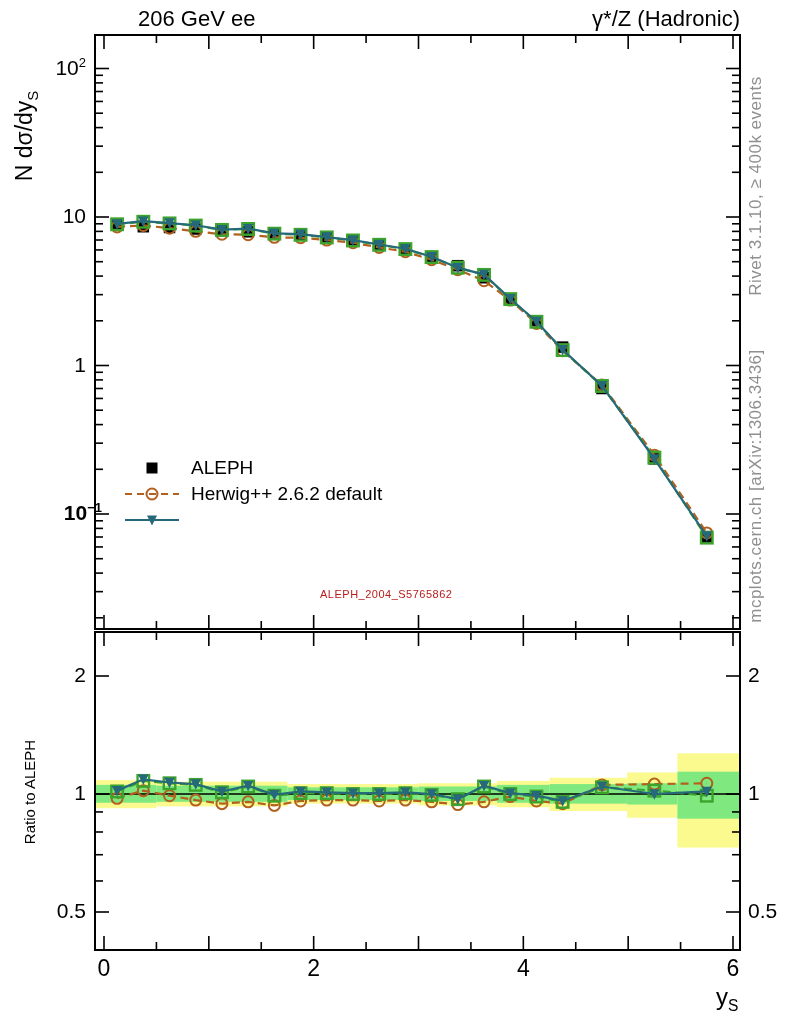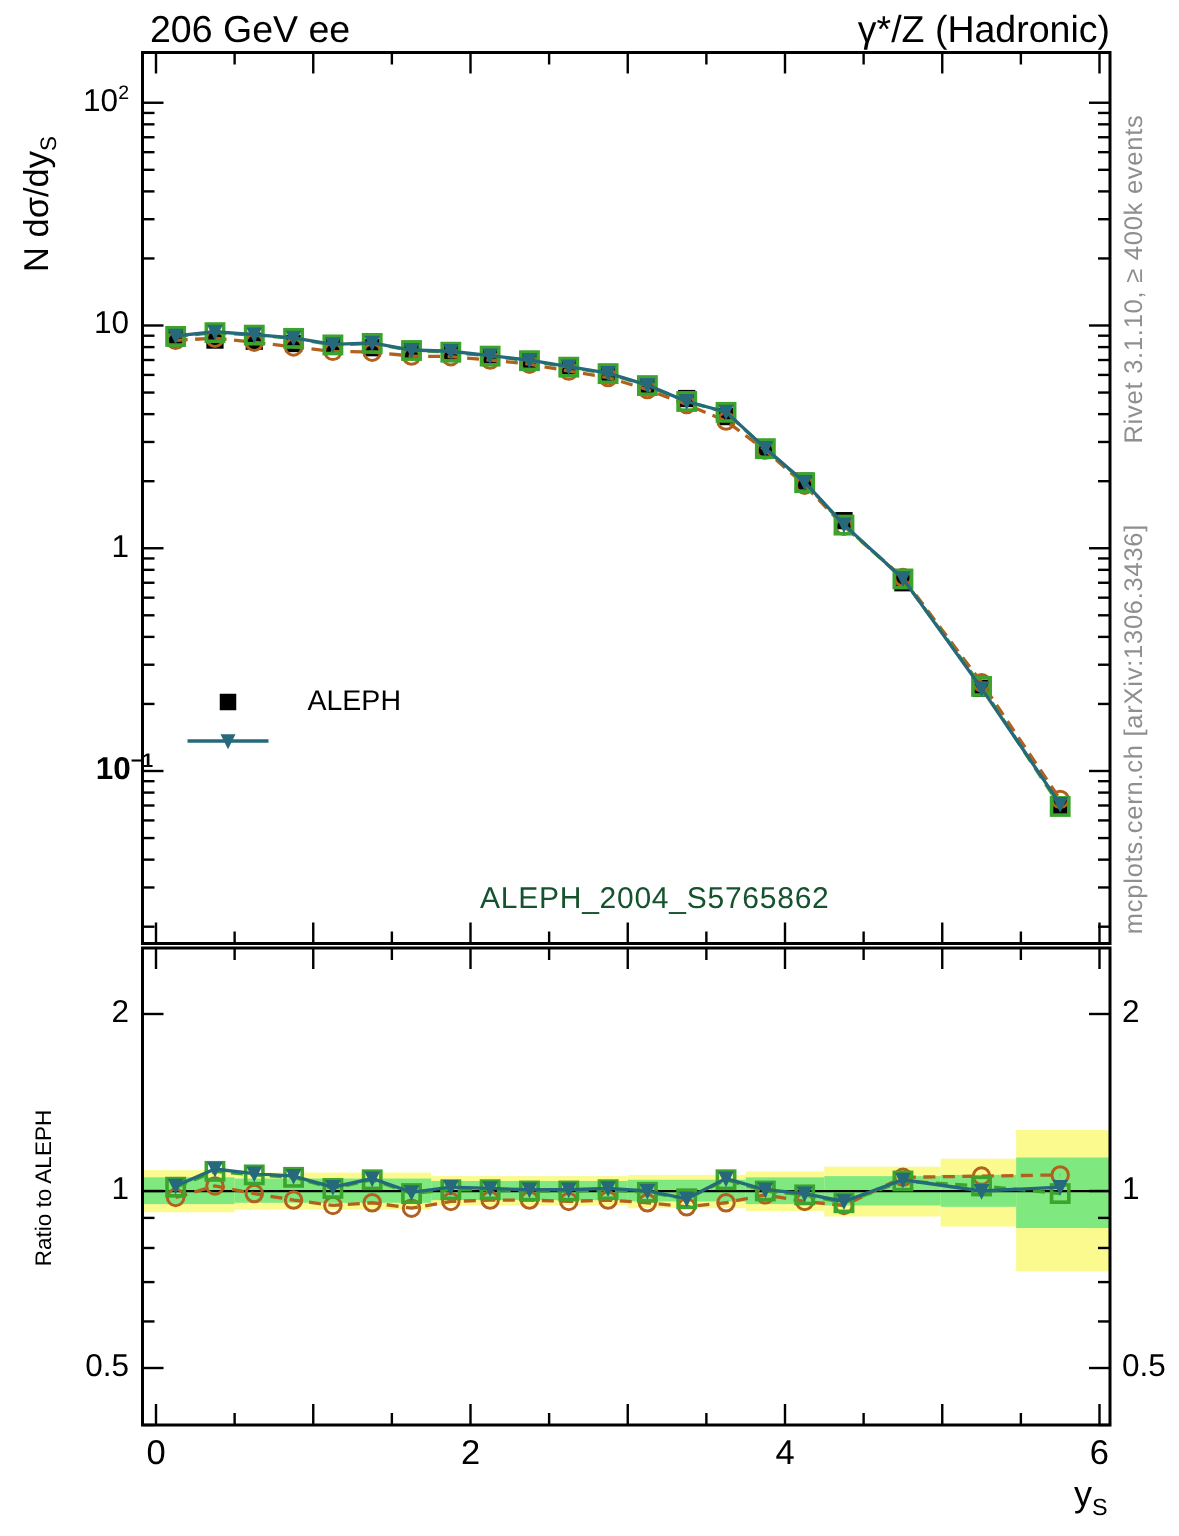--- a/index.html
+++ b/index.html
@@ -1,33 +1,33 @@
 <!DOCTYPE html>
 <html><head>
 <meta charset="utf-8">
 <style>
   html,body{margin:0;padding:0;background:#fff;}
   #root{position:relative;width:786px;height:1024px;background:#ffffff;overflow:hidden;
         font-family:"Liberation Sans","DejaVu Sans",sans-serif;color:#000;}
   #chart-svg{position:absolute;left:0;top:0;}
   .abs{position:absolute;line-height:1.05;white-space:nowrap;}
-  .title{font-size:25px;}
+  .title{font-size:22px;margin-left:38px;}
   .rot{transform:rotate(-90deg);transform-origin:center;text-align:center;}
   .note{font-size:17px;color:#8f8f8f;letter-spacing:0.5px;}
   .ylab{font-size:23px;}
   .ratlab{font-size:15px;}
-  .watermark{font-size:20px;color:#14532d;letter-spacing:0.5px;}
+  .watermark{font-size:11px;color:#b91c1c;letter-spacing:0.5px;}
   .ticklab{font-size:21px;text-align:right;}
   .ticklab-r{font-size:21px;text-align:left;}
   .xticklab{font-size:23px;text-align:center;}
   .xaxis-title{font-size:24px;}
   sup{font-size:62%;line-height:0;}
   sub{font-size:65%;line-height:0;}
   #legend{position:absolute;left:123px;top:455px;}
-  .leg-row{display:flex;align-items:center;height:26px;gap:14px;}
+  .leg-row{display:flex;align-items:center;height:26px;}
   .leg-marker{width:58px;height:18px;flex:0 0 58px;}
   .leg-label{font-size:19px;margin-left:10px;}
 </style>
 </head>
 <body>
 
 <div id="root">
 
   <svg id="chart-svg" width="786" height="1024">
       <g>
@@ -380,20 +380,29 @@
       <div class="leg-row">
         <svg class="leg-marker" width="58" height="18">
           <g>
             <rect x="23.5" y="3.5" width="11" height="11" fill="#000000"></rect>
           </g>
         </svg>
         <span class="leg-label">ALEPH</span>
       </div>
       <div class="leg-row">
         <svg class="leg-marker" width="58" height="18">
+          <line x1="2" y1="9" x2="56" y2="9" stroke="#b2601e" stroke-width="2.2" stroke-dasharray="7 5"></line>
+          <g>
+            <circle cx="29" cy="9" r="5.5" fill="none" stroke="#b2601e" stroke-width="2"></circle>
+          </g>
+        </svg>
+        <span class="leg-label">Herwig++ 2.6.2 default</span>
+      </div>
+      <div class="leg-row">
+        <svg class="leg-marker" width="58" height="18">
           <line x1="2" y1="9" x2="56" y2="9" stroke="#25697a" stroke-width="2.2"></line>
           <g>
             <polygon points="24,4.5 34,4.5 29,14.5" fill="#25697a"></polygon>
           </g>
         </svg>
       </div>
     </div>
 
   <div id="tick-labels">
       <div class="abs ticklab" style="right: 700px; top: 56.5px; margin-left: 10px;"><span>10</span><sup>2</sup></div>

